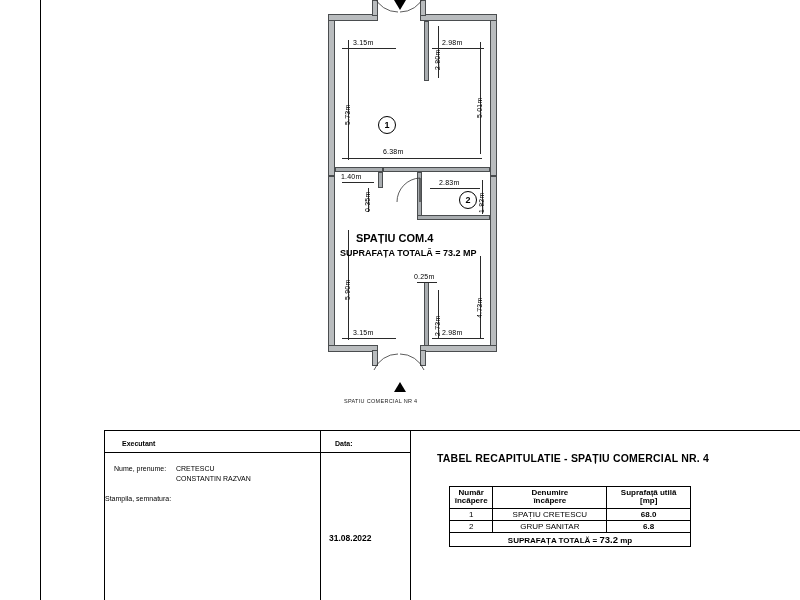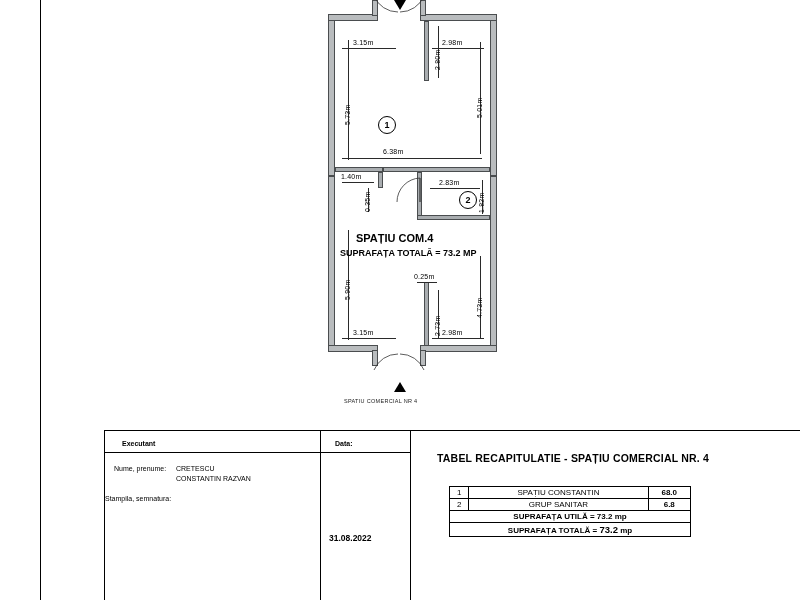--- a/index.html
+++ b/index.html
@@ -183,36 +183,43 @@
 
     <div class="cell" style="left:65px;top:65px;">Stampila, semnatura:</div>
 
     <div class="cell b" style="left:289px;top:103px;font-size:8.5px;">31.08.2022</div>
   </div>
 
   <div id="recap">
     <div class="rtitle">TABEL RECAPITULATIE  -  SPAȚIU COMERCIAL  NR. 4</div>
     <table class="tbl">
       <tbody>
+          <tr>
+        <th class="c-num">
+          <span>Număr</span><br>
+          <span>încăpere</span>
+        </th>
+        <th class="c-den">
+          <span>Denumire</span><br>
+          <span>încăpere</span>
+        </th>
+        <th class="c-sup">
+          <span>Suprafață utilă</span><br>
+          <span>[mp]</span>
+        </th>
+      </tr>
       <tr>
         <td>1</td>
-        <td>SPAȚIU CONSTANTIN</td>
+        <td>SPAȚIU CRETESCU</td>
         <td class="val">68.0</td>
       </tr>
       <tr>
         <td>2</td>
         <td>GRUP SANITAR</td>
         <td class="val">6.8</td>
-      </tr>
-      <tr class="sumrow">
-        <td colspan="3">
-          <span>SUPRAFAȚA UTILĂ =</span>
-          <span>73.2</span>
-          <span>mp</span>
-        </td>
       </tr>
       <tr class="sumrow">
         <td colspan="3">
           <span>SUPRAFAȚA TOTALĂ =</span>
           <span style="font-size:9.5px;">73.2</span>
           <span>mp</span>
         </td>
       </tr>
     </tbody>
       </table>

